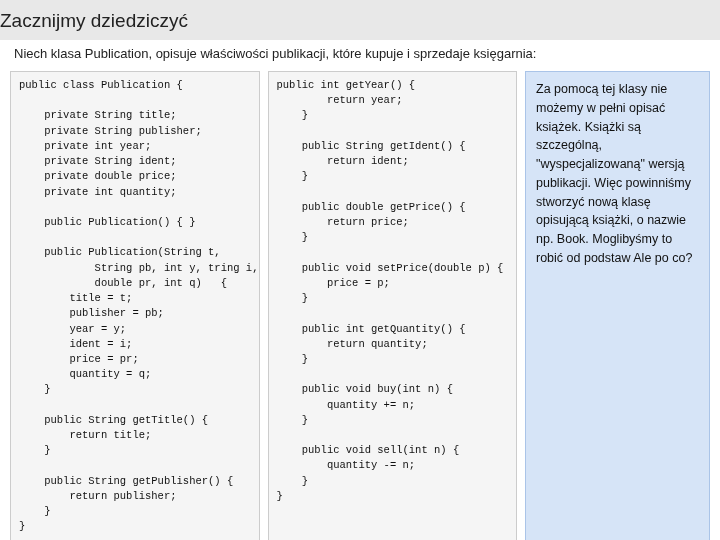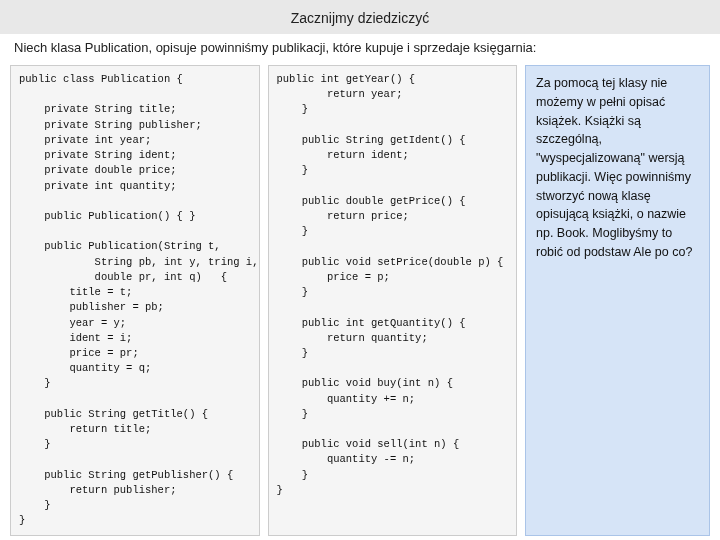--- a/index.html
+++ b/index.html
@@ -5,22 +5,22 @@
     * { margin: 0; padding: 0; box-sizing: border-box; }
     body {
       width: 720px;
       height: 540px;
       background: #fff;
       font-family: Arial, sans-serif;
       font-size: 13px;
       overflow: hidden;
     }
     .page-title {
-      text-align: center;
-      font-size: 14px;
+      text-align: left;
+      font-size: 19px;
       font-weight: normal;
       padding: 10px 0 8px 0;
       background: #e8e8e8;
       color: #222;
     }
     .subtitle {
       font-size: 13px;
       color: #222;
       padding: 6px 14px 6px 14px;
     }
@@ -71,21 +71,21 @@
       flex-direction: row;
       gap: 8px;
       flex: 1;
       min-width: 0;
     }
   </style>
 </head>
 <body>
 
 <div class="page-title">Zacznijmy dziedziczyć</div>
-<div class="subtitle">Niech klasa Publication, opisuje powinniśmy publikacji, które kupuje i sprzedaje księgarnia:</div>
+<div class="subtitle">Niech klasa Publication, opisuje właściwości publikacji, które kupuje i sprzedaje księgarnia:</div>
 
 <div class="main-content">
   <div class="code-columns">
     <div class="code-box">public class Publication {
 
     private String title;
     private String publisher;
     private int year;
     private String ident;
     private double price;

